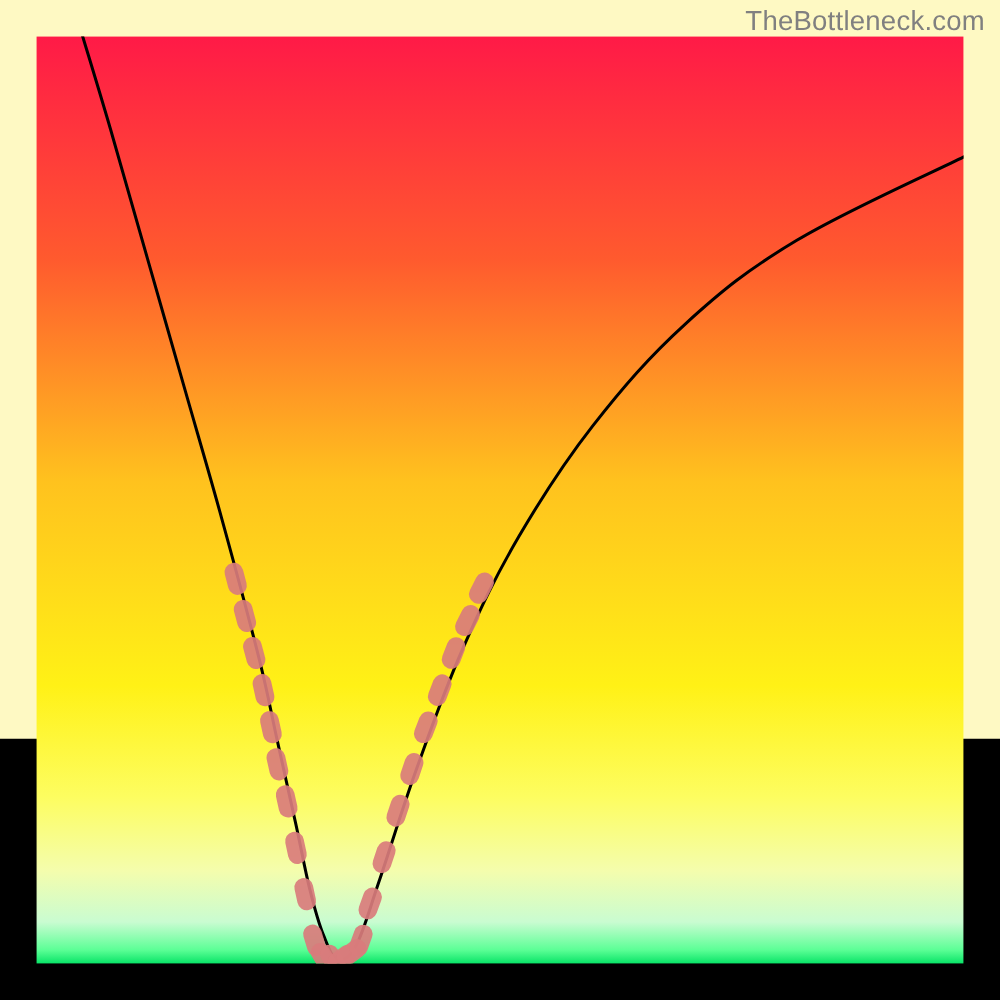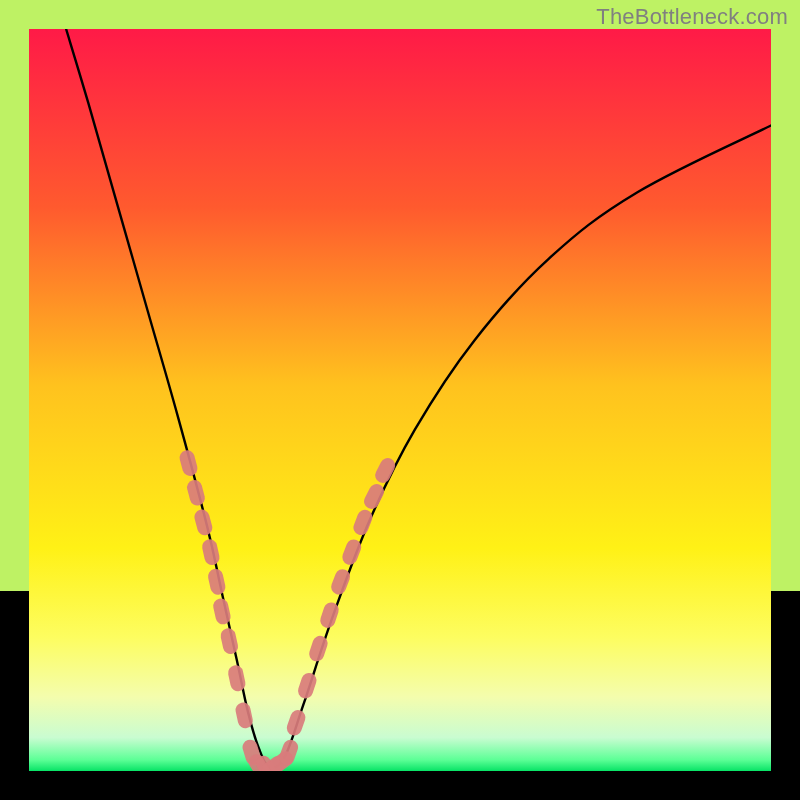--- a/index.html
+++ b/index.html
@@ -7,21 +7,21 @@
     padding: 0;
     width: 800px;
     height: 800px;
     background: #000;
     overflow: hidden;
   }
   .frame {
     position: relative;
     width: 800px;
     height: 591px;
-    background: #bef264;
+    background: #fef9c3;
     text-align: center;
   }
   .plot {
     position: absolute;
     left: 29px;
     top: 29px;
     width: 742px;
     height: 742px;
     overflow: hidden;
   }

